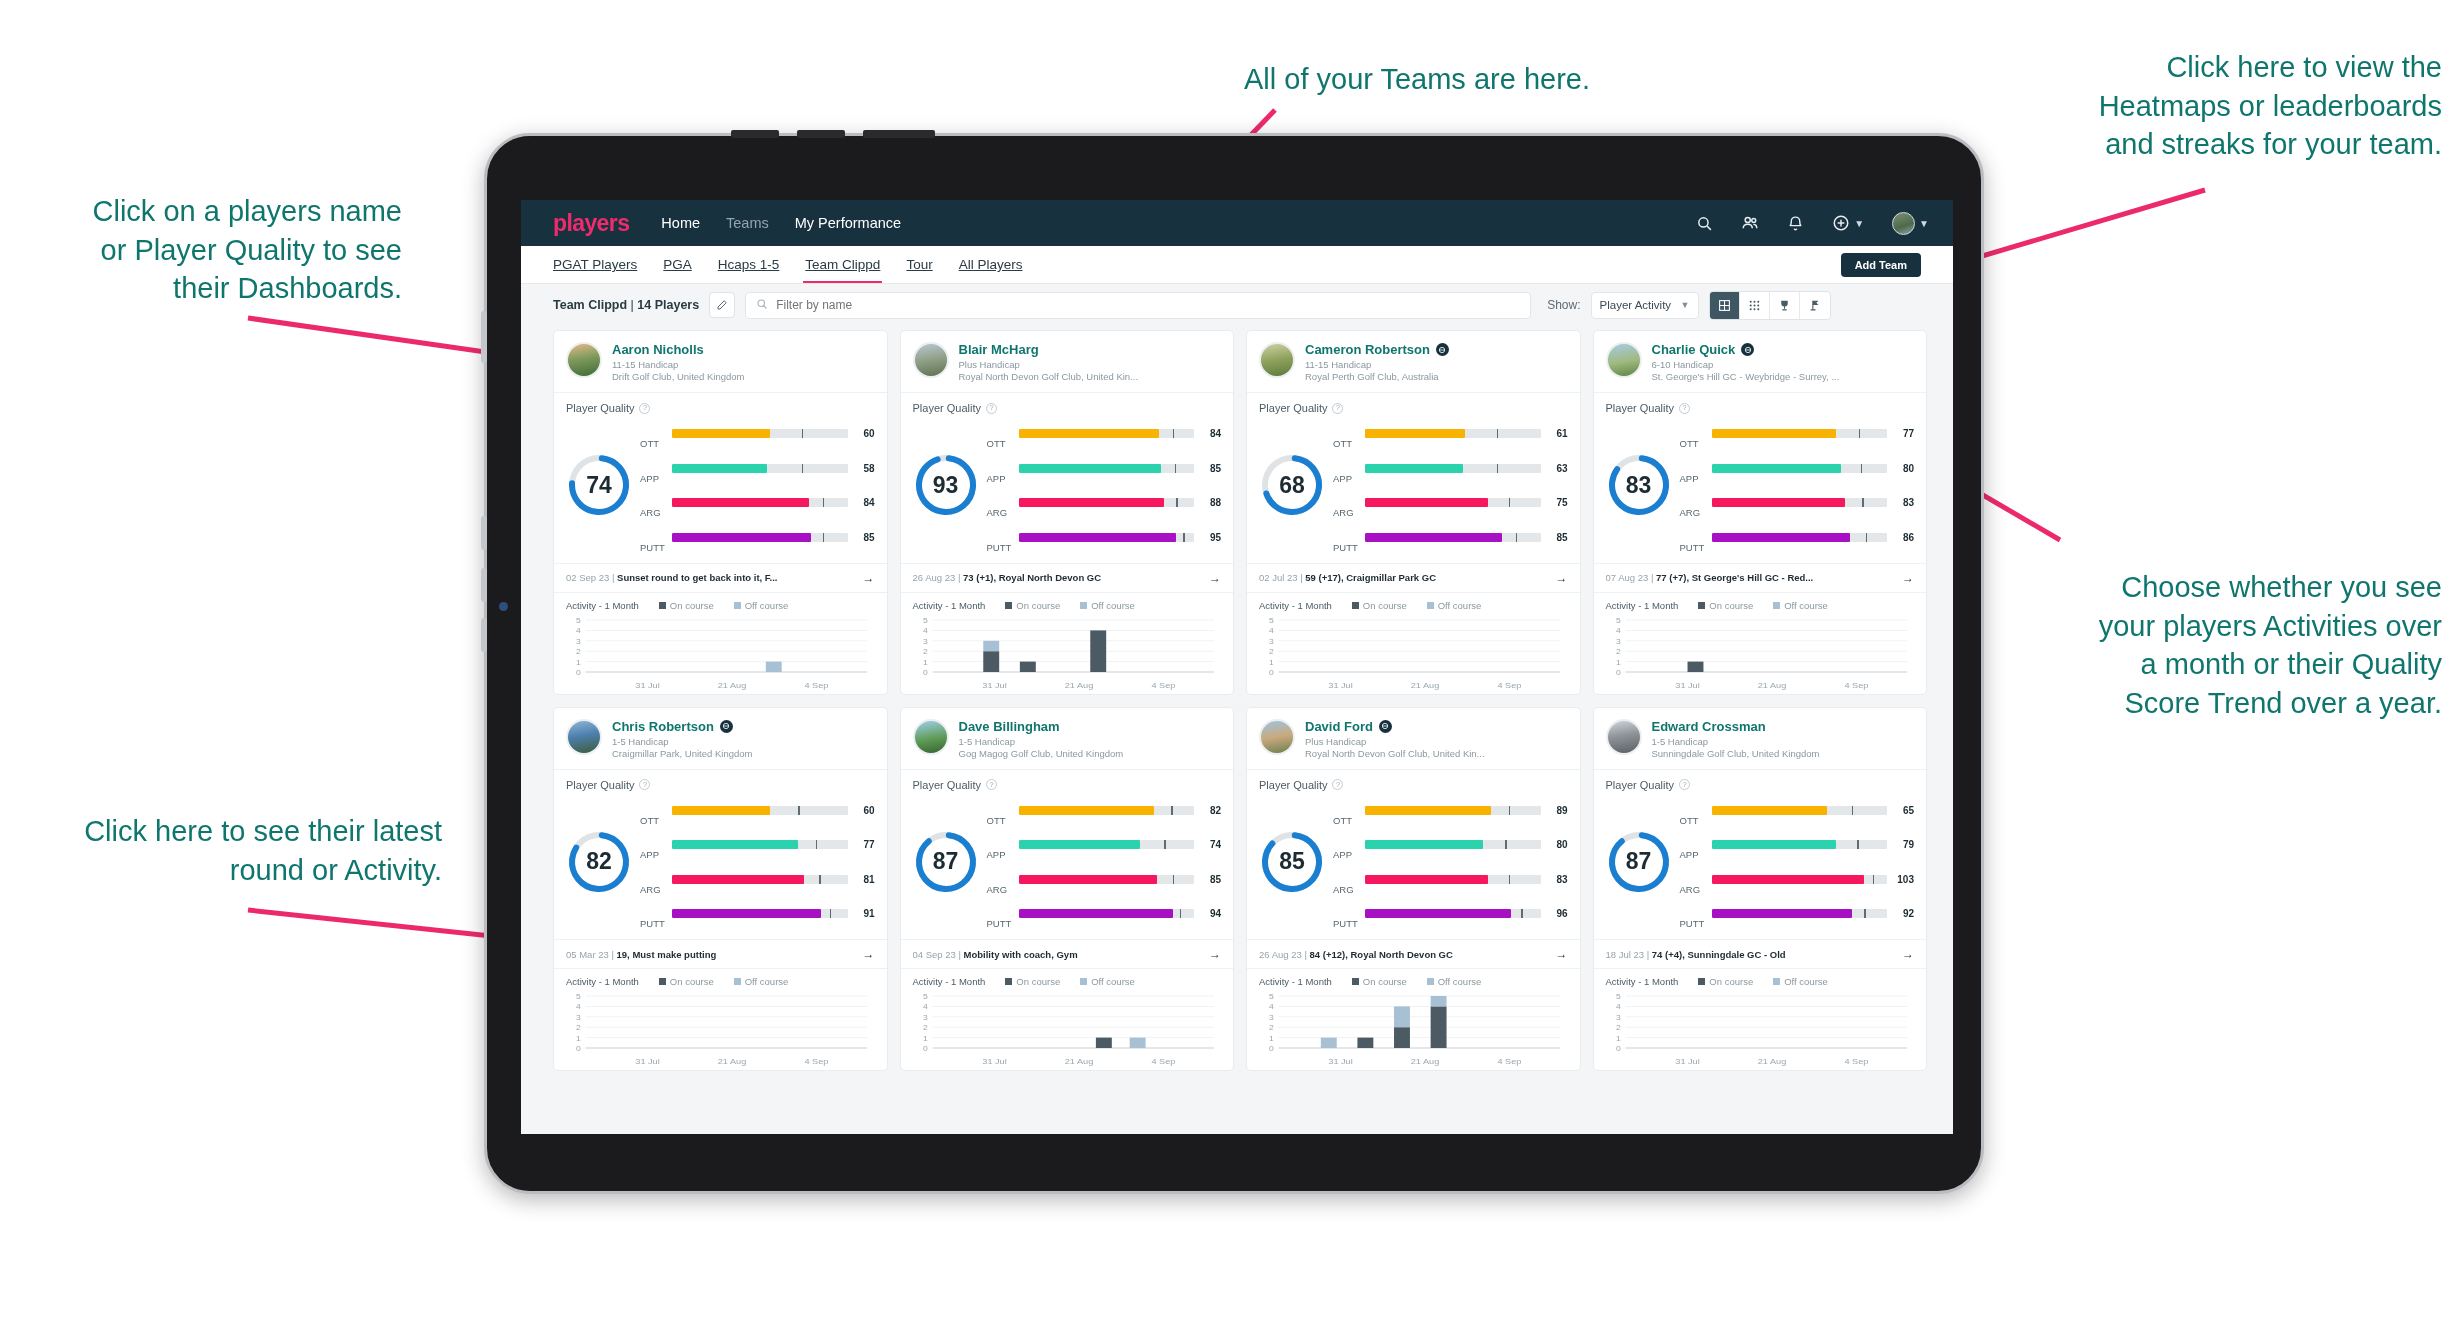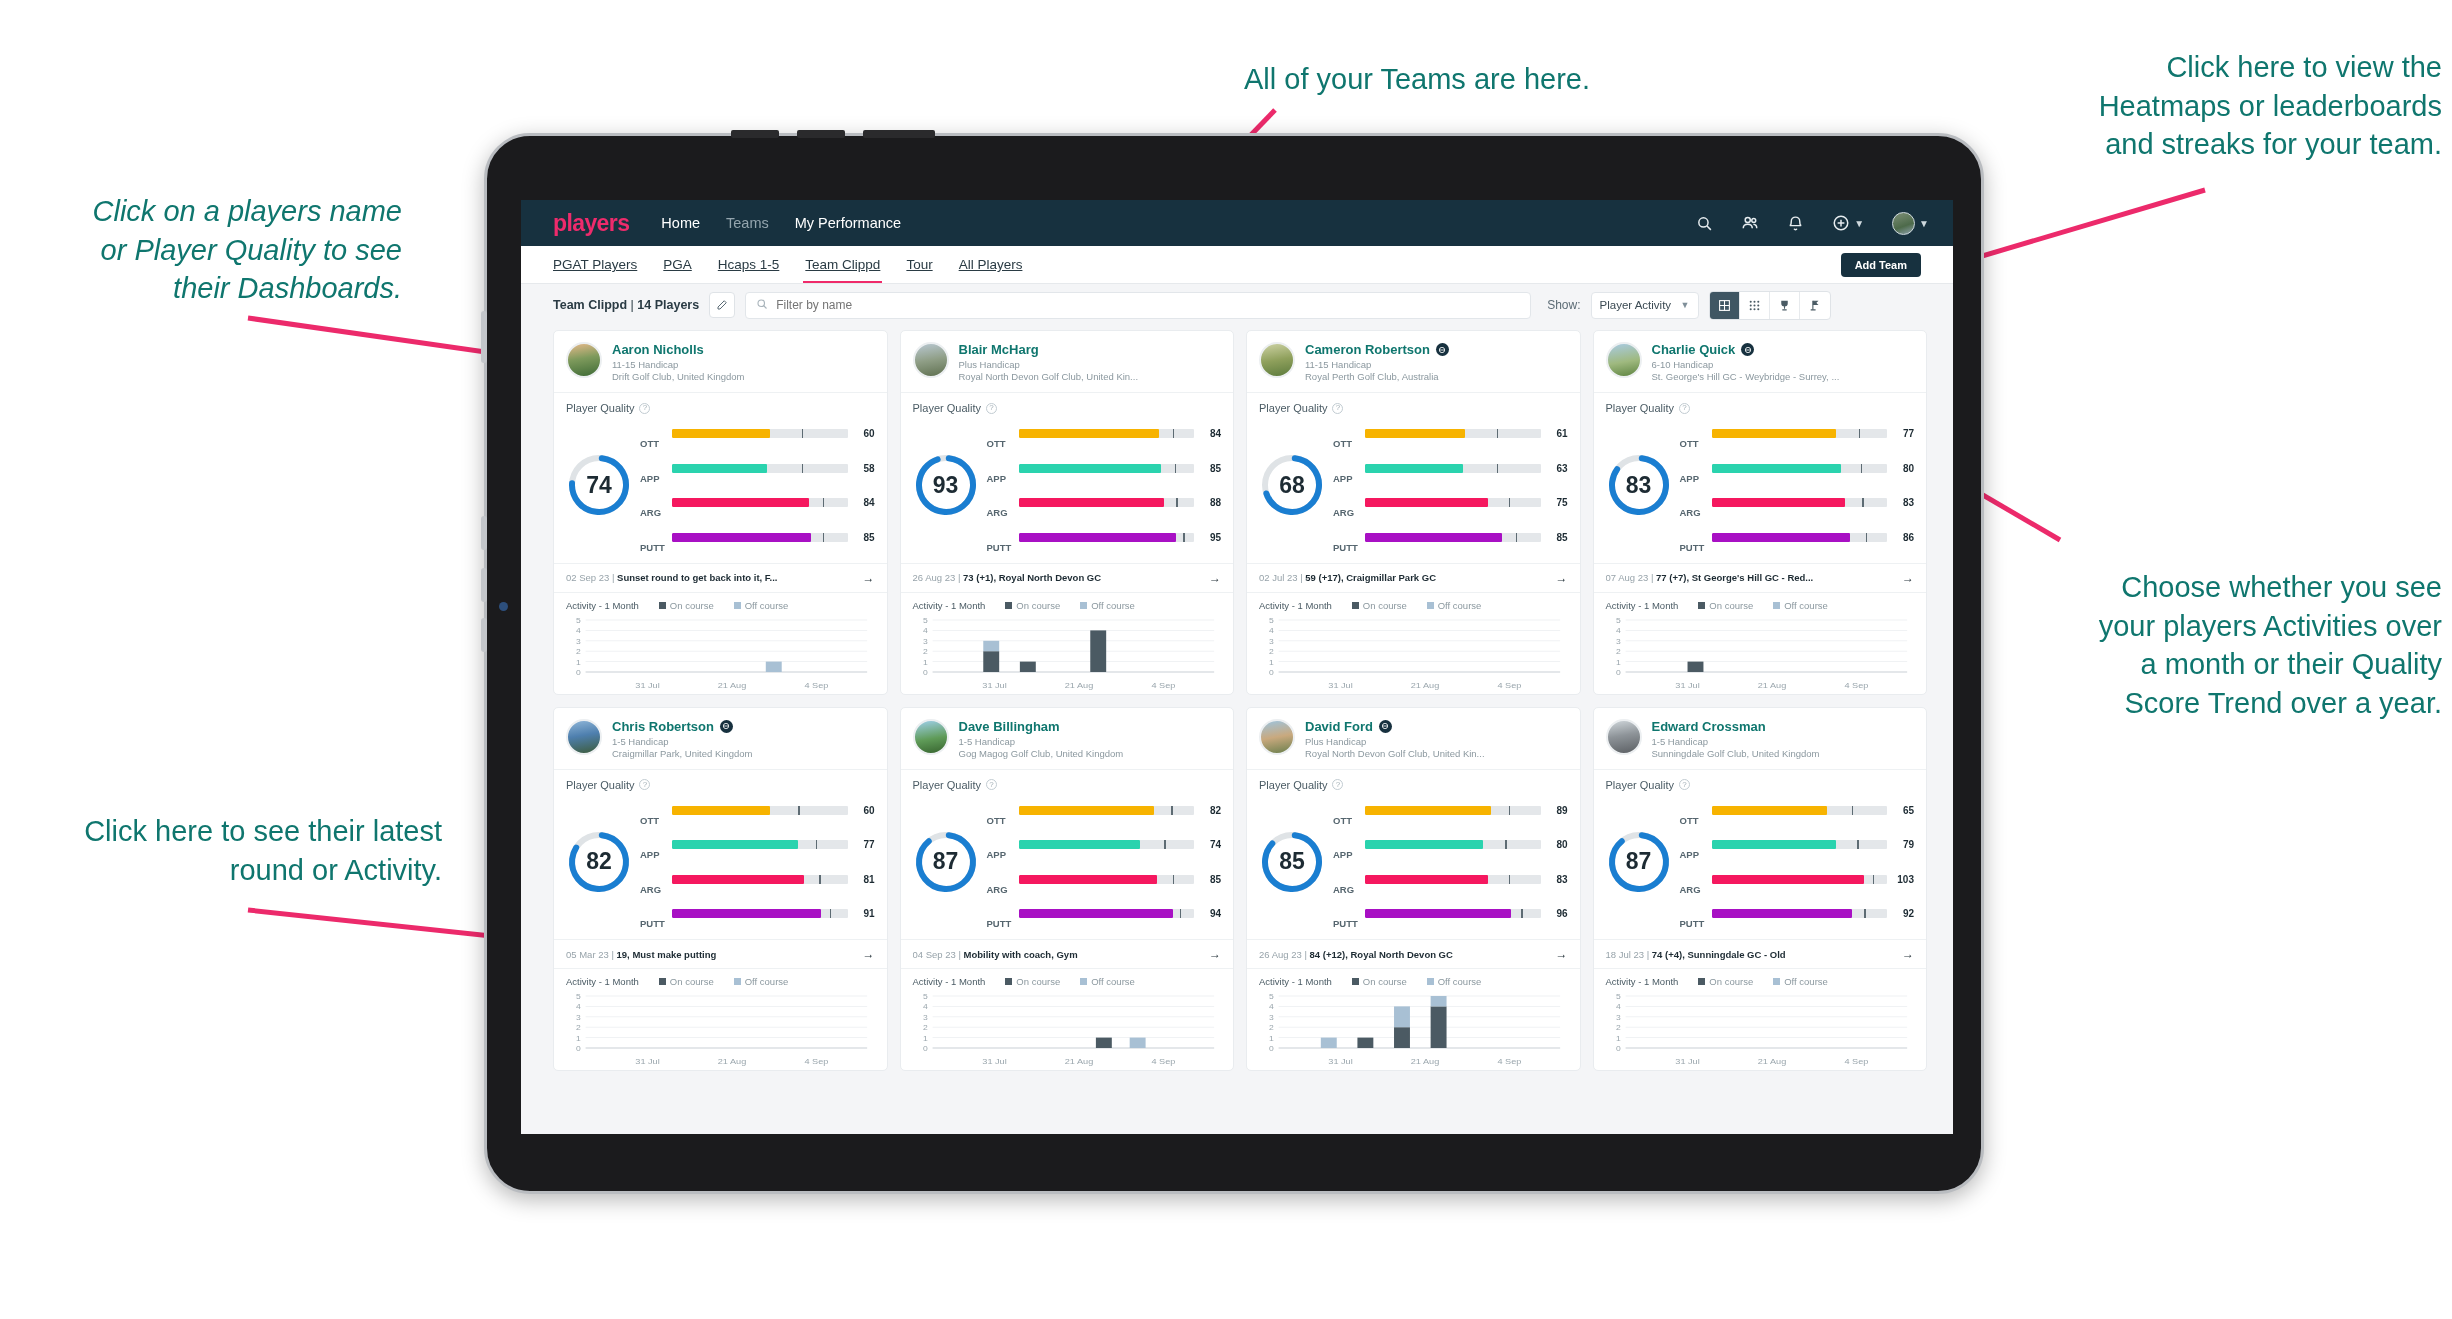--- a/index.html
+++ b/index.html
@@ -14,21 +14,21 @@
   
   .annot {
     position: absolute;
     font-size: 29px;
     line-height: 1.33;
     color: #0f766e;
     font-family: "Liberation Sans", sans-serif;
     white-space: pre-line;
     text-align: right;
   }
-  .annot-a { left: 2px;    top: 192px; width: 400px; font-style: italic; }
+  .annot-a { left: 2px;    top: 192px; width: 400px; }
   .annot-b { left: 1120px; top: 60px;  width: 470px; }
   .annot-c { left: 2012px; top: 48px;  width: 430px; }
   .annot-d { left: 2012px; top: 568px; width: 430px; }
   .annot-e { left: 2px;    top: 812px; width: 440px; }
 
   .arrow-svg { position: absolute; left: 0; top: 0; width: 2452px; height: 1319px; pointer-events: none; }
 
   
   .tablet {
     position: absolute;
@@ -186,21 +186,21 @@
   }
 
   .pq-body { display: flex; align-items: center; padding: 2px 12px 10px 12px; gap: 8px; }
   .ring-wrap { position: relative; width: 66px; height: 66px; flex-shrink: 0; }
   .ring-val {
     position: absolute; inset: 0; display: flex; align-items: center; justify-content: center;
     font-size: 23px; font-weight: 700; color: #1d2b33;
   }
   .metrics { flex: 1; display: flex; flex-direction: column; gap: 3.5px; }
   .metric { display: flex; align-items: center; gap: 5px; }
-  .m-label { font-size: 9.5px; color: #56666f; width: 27px; font-weight: 700; margin-top: 20px; }
+  .m-label { font-size: 9.5px; color: #56666f; width: 27px; font-weight: 400; margin-top: 20px; }
   .m-track { flex: 1; height: 9px; background: #e4e7ea; border-radius: 1px; position: relative; overflow: hidden; }
   .m-fill { position: absolute; left: 0; top: 0; bottom: 0; border-radius: 1px; }
   .m-tick { position: absolute; top: 0; bottom: 0; width: 1.5px; background: #5d6b73; }
   .m-val { font-size: 10px; font-weight: 700; color: #1d2b33; width: 22px; text-align: right; }
 
   .latest {
     border-top: 1px solid #eef1f3;
     display: flex; align-items: center; gap: 5px;
     padding: 7px 12px; font-size: 9.5px; color: #97a3aa;
   }

